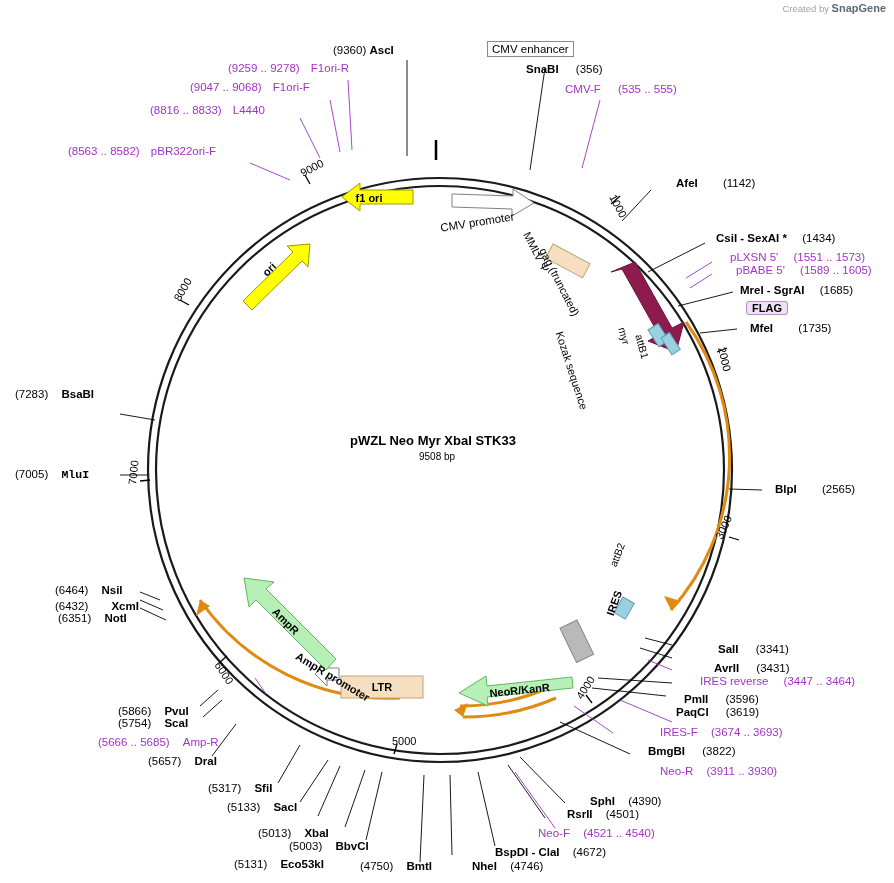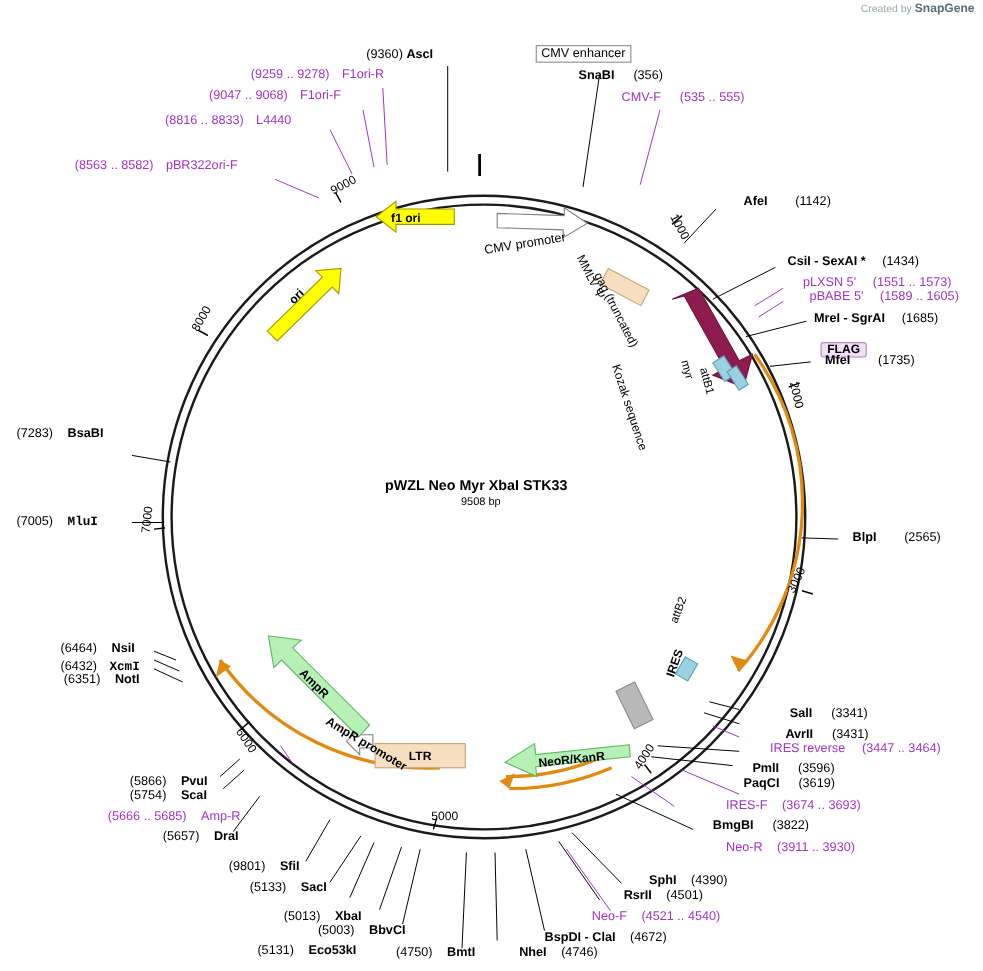--- a/index.html
+++ b/index.html
@@ -253,21 +253,21 @@
   <div class="lbl" style="left:607px; top:564px; font-size:10.5px;">
     <span style="display:inline-block; transform:rotate(-69deg); transform-origin:left top;">attB2</span>
   </div>
   <div class="lbl" style="left:604px; top:613px; font-size:11px; font-weight:bold;">
     <span style="display:inline-block; transform:rotate(-70deg); transform-origin:left top;">IRES</span>
   </div>
   <div class="lbl" style="left:300px; top:650px; font-size:11px; font-weight:bold;">
     <span style="display:inline-block; transform:rotate(31deg); transform-origin:left top;">AmpR promoter</span>
   </div>
 
-  <div class="lbl" style="left:746px; top:312px;">
+  <div class="lbl" style="left:746px; top:302px;">
     <span class="flagbox">FLAG</span>
   </div>
 
   <div class="lbl" style="left:333px; top:44px;">
     <span class="pos">(9360)</span>
     <span class="enz">AscI</span>
   </div>
   <div class="lbl" style="left:487px; top:43px;">
     <span class="boxed">CMV enhancer</span>
   </div>
@@ -333,21 +333,21 @@
   <div class="lbl" style="left:15px; top:468px;">
     <span class="pos">(7005)</span>
     <span class="enz" style="margin-left:10px;font-family:Liberation Mono, monospace;">MluI</span>
   </div>
   <div class="lbl" style="left:55px; top:584px;">
     <span class="pos">(6464)</span>
     <span class="enz" style="margin-left:10px;">NsiI</span>
   </div>
   <div class="lbl" style="left:55px; top:600px;">
     <span class="pos">(6432)</span>
-    <span class="enz" style="margin-left:8px;font-family:Liberation Mono, monospace;">XcmI</span>
+    <span class="enz" style="margin-left:20px;">XcmI</span>
   </div>
   <div class="lbl" style="left:58px; top:612px;">
     <span class="pos">(6351)</span>
     <span class="enz" style="margin-left:10px;">NotI</span>
   </div>
   <div class="lbl" style="left:118px; top:705px;">
     <span class="pos">(5866)</span>
     <span class="enz" style="margin-left:10px;">PvuI</span>
   </div>
   <div class="lbl" style="left:118px; top:717px;">
@@ -357,21 +357,21 @@
   <div class="lbl" style="left:98px; top:736px;">
     <span class="primer">(5666 .. 5685)</span>
     <span class="primer" style="margin-left:10px;">Amp-R</span>
   </div>
   <div class="lbl" style="left:148px; top:755px;">
     <span class="pos">(5657)</span>
     <span class="enz" style="margin-left:10px;">DraI</span>
   </div>
 
   <div class="lbl" style="left:208px; top:782px;">
-    <span class="pos">(9801)</span>
+    <span class="pos">(5317)</span>
     <span class="enz" style="margin-left:10px;">SfiI</span>
   </div>
   <div class="lbl" style="left:227px; top:801px;">
     <span class="pos">(5133)</span>
     <span class="enz" style="margin-left:10px;">SacI</span>
   </div>
   <div class="lbl" style="left:234px; top:814px;margin-top:44px;">
     <span class="pos">(5131)</span>
     <span class="enz" style="margin-left:10px;">Eco53kI</span>
   </div>

